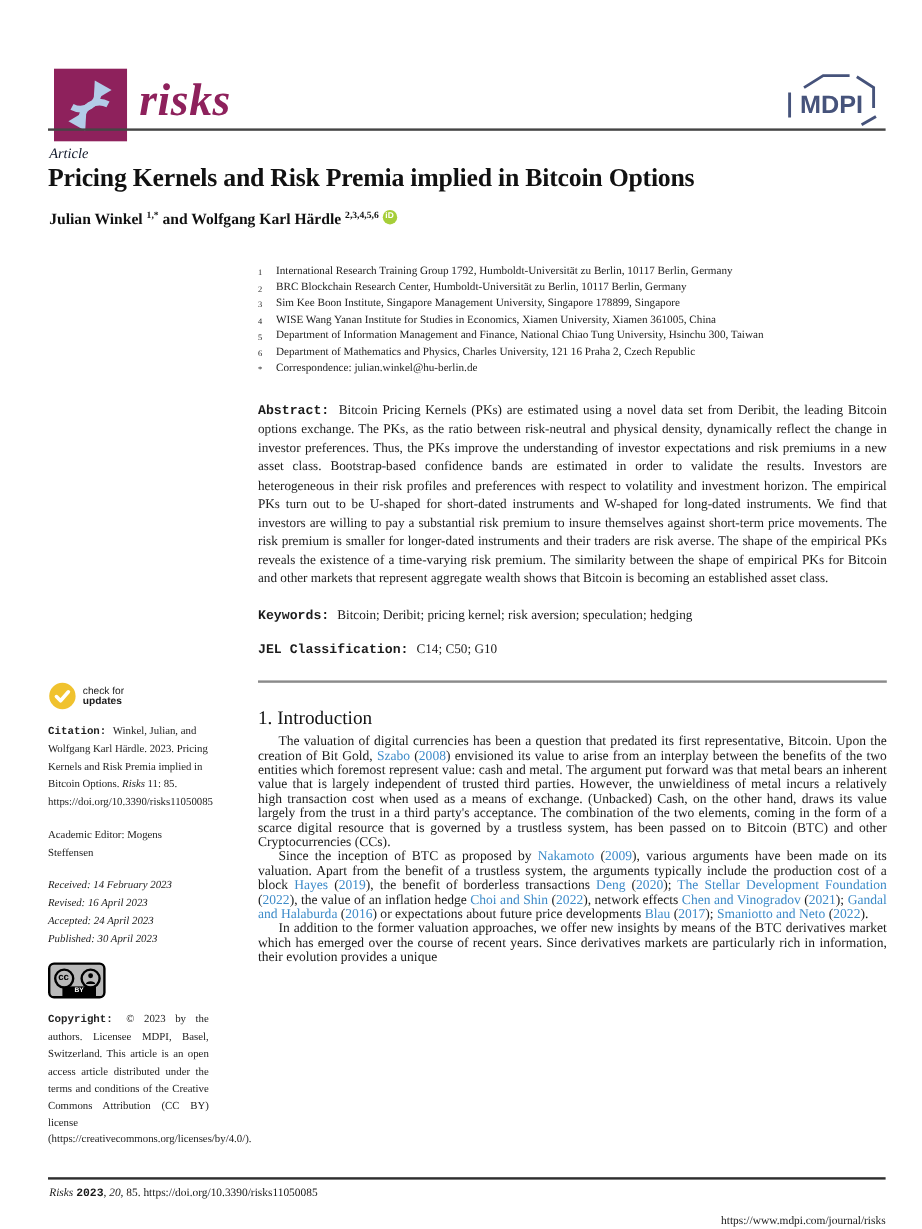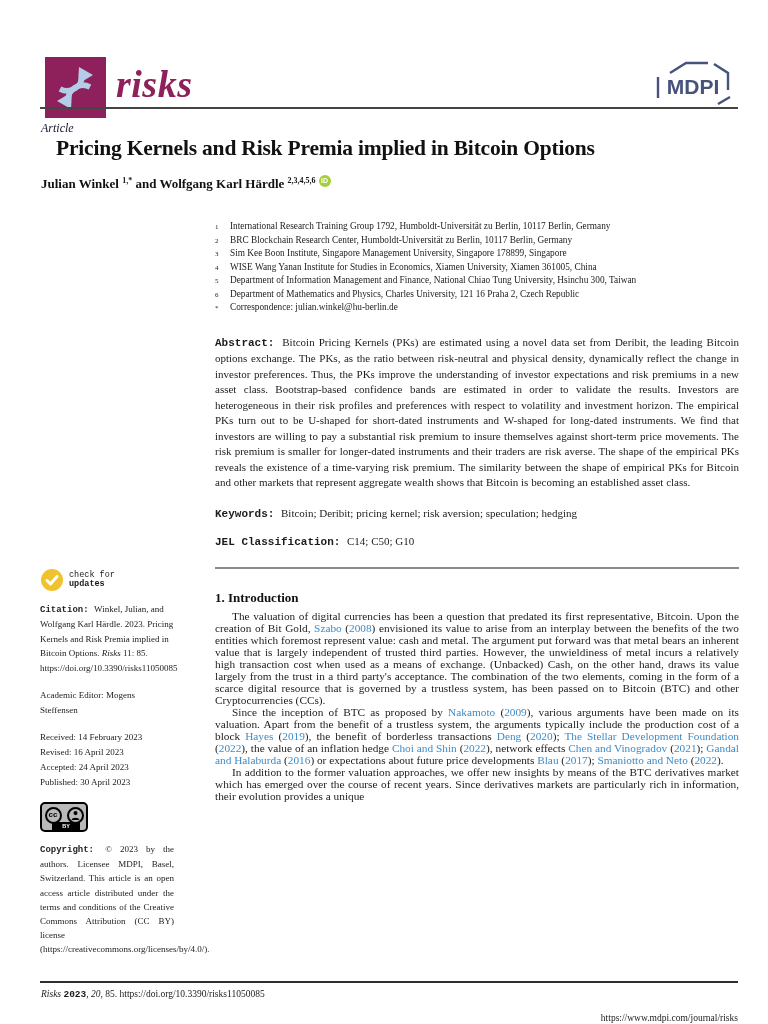--- a/index.html
+++ b/index.html
@@ -7,49 +7,49 @@
         font-family:"Liberation Serif",serif;color:#1c1c1c;}
 
   
   .logo-box{position:absolute;left:45px;top:57px;width:61px;height:61px;}
   .journal-name{position:absolute;left:116px;top:56px;font-size:38px;font-style:italic;
                 font-weight:bold;color:#8E215C;line-height:56px;letter-spacing:.5px;}
   .mdpi-logo{position:absolute;left:650px;top:60px;}
   .header-rule{position:absolute;left:40px;top:107px;width:698px;height:2px;background:#454545;}
 
   .article-type{position:absolute;left:41px;top:121px;font-size:12px;font-style:italic;color:#0f172a;}
-  .page-title{position:absolute;left:56px;top:136px;width:698px;font-size:21.5px;font-weight:bold;
+  .page-title{position:absolute;left:40px;top:136px;width:698px;font-size:21.5px;font-weight:bold;
               letter-spacing:-.2px;color:#111;}
   .authors-line{position:absolute;left:41px;top:175px;font-size:13px;font-weight:bold;color:#111;}
   .authors-line .sup{font-size:8px;}
   .orcid{display:inline-block;width:12px;height:12px;border-radius:50%;background:#A6CE39;
          color:#fff;font-family:"Liberation Sans",sans-serif;font-size:7px;font-weight:bold;
          text-align:center;line-height:12px;vertical-align:super;margin-left:3px;cursor:pointer;}
 
   
   .main-col{position:absolute;left:215px;top:220px;width:524px;}
   .affil-row{display:flex;font-size:9.3px;line-height:12.5px;color:#222;}
   .affil-marker{width:15px;flex:0 0 15px;font-size:7px;padding-top:1px;}
   .affil-text{flex:1;}
   .abstract-p{margin:20px 0 0 0;font-size:11px;line-height:15.5px;text-align:justify;}
   .keywords-p{margin:15px 0 0 0;font-size:11px;line-height:15.5px;text-align:justify;}
   .jel-p{margin:12px 0 0 0;font-size:11px;line-height:15.5px;}
   .mid-rule{margin-top:16px;width:100%;height:2px;background:#8a8a8a;}
-  .section-heading{margin:21px 0 0 0;font-size:13px;font-weight:bold;color:#111;}
+  .section-heading{margin:21px 0 0 0;font-size:16px;font-weight:normal;color:#111;}
   .body-p{margin:4px 0 0 0;font-size:11.3px;line-height:12px;text-align:justify;text-indent:17px;}
   .body-p + .body-p{margin-top:0;}
 
   
   .sidebar{position:absolute;left:40px;top:568px;width:134px;font-size:9px;line-height:14.4px;color:#222;}
   .check-badge{display:flex;align-items:center;gap:5px;cursor:pointer;width:92px;}
-  .check-badge-text{font-family:Liberation Mono, monospace;font-size:8.5px;line-height:9.5px;color:#1a1a1a;}
+  .check-badge-text{font-family:Liberation Sans, sans-serif;font-size:8.5px;line-height:9.5px;color:#1a1a1a;}
   .check-badge-text .l2{font-weight:bold;}
   .cite-block{margin-top:10px;}
   .editor-block{margin-top:13px;line-height:15px;}
-  .dates-block{margin-top:12px;line-height:15px;}
+  .dates-block{margin-top:12px;line-height:15px;font-style:italic;}
   .cc-badge{margin-top:12px;position:relative;width:48px;height:30px;background:#b9b9b9;
             border:2.5px solid #000;border-radius:5px;display:flex;align-items:flex-start;
             justify-content:space-around;padding-top:3px;box-sizing:border-box;cursor:pointer;}
   .cc-circle{width:17px;height:17px;border:2px solid #000;border-radius:50%;box-sizing:border-box;
              display:flex;align-items:center;justify-content:center;
              font-family:"Liberation Sans",sans-serif;font-weight:bold;font-size:8px;color:#000;}
   .cc-by-strip{position:absolute;bottom:0;right:6px;width:28px;height:8px;background:#000;
                color:#fff;font-family:"Liberation Sans",sans-serif;font-size:5.5px;font-weight:bold;
                text-align:center;line-height:8px;}
   .copyright-block{margin-top:10px;line-height:14.2px;text-align:justify;}

